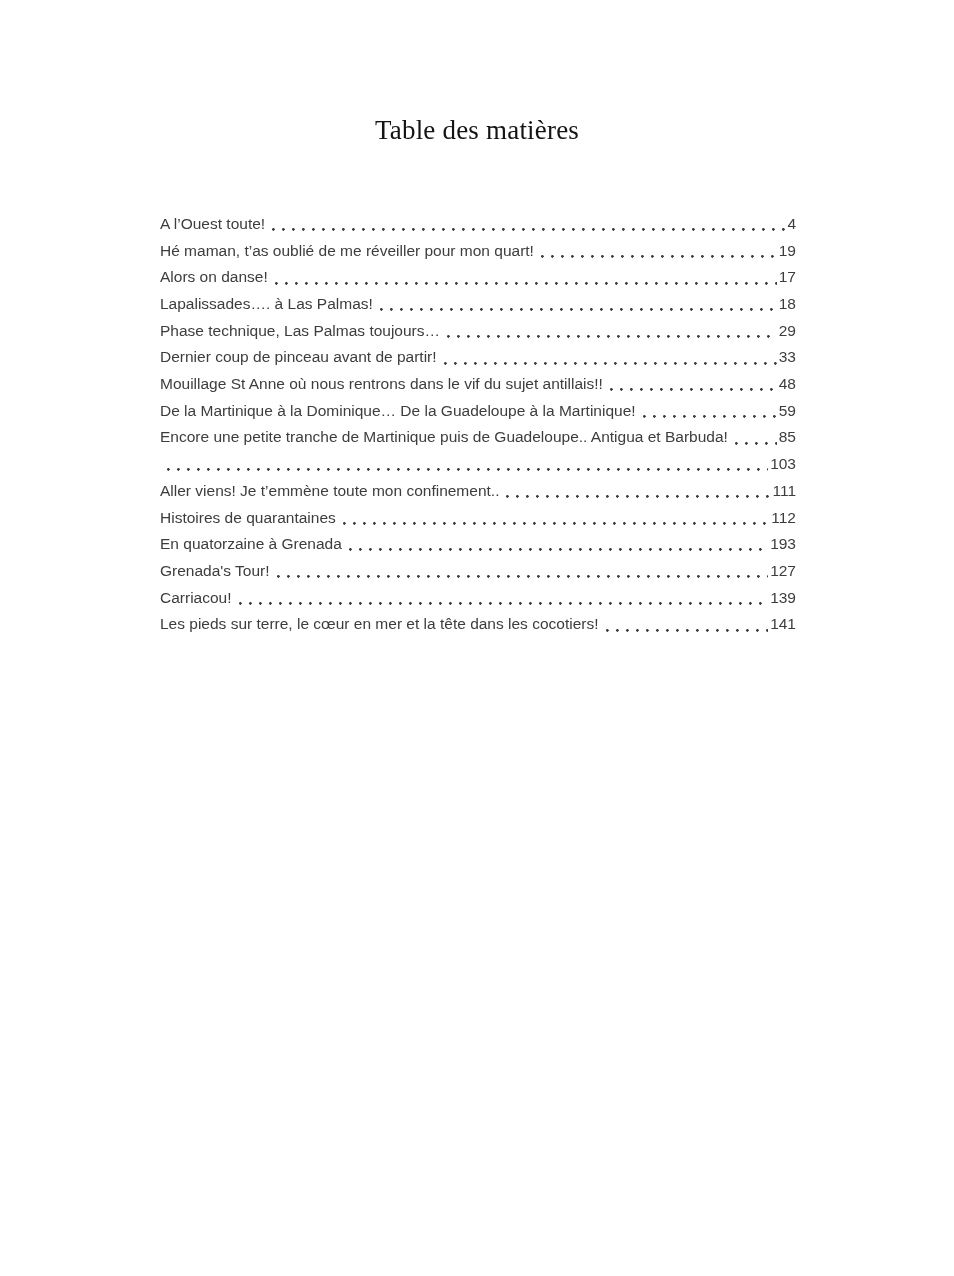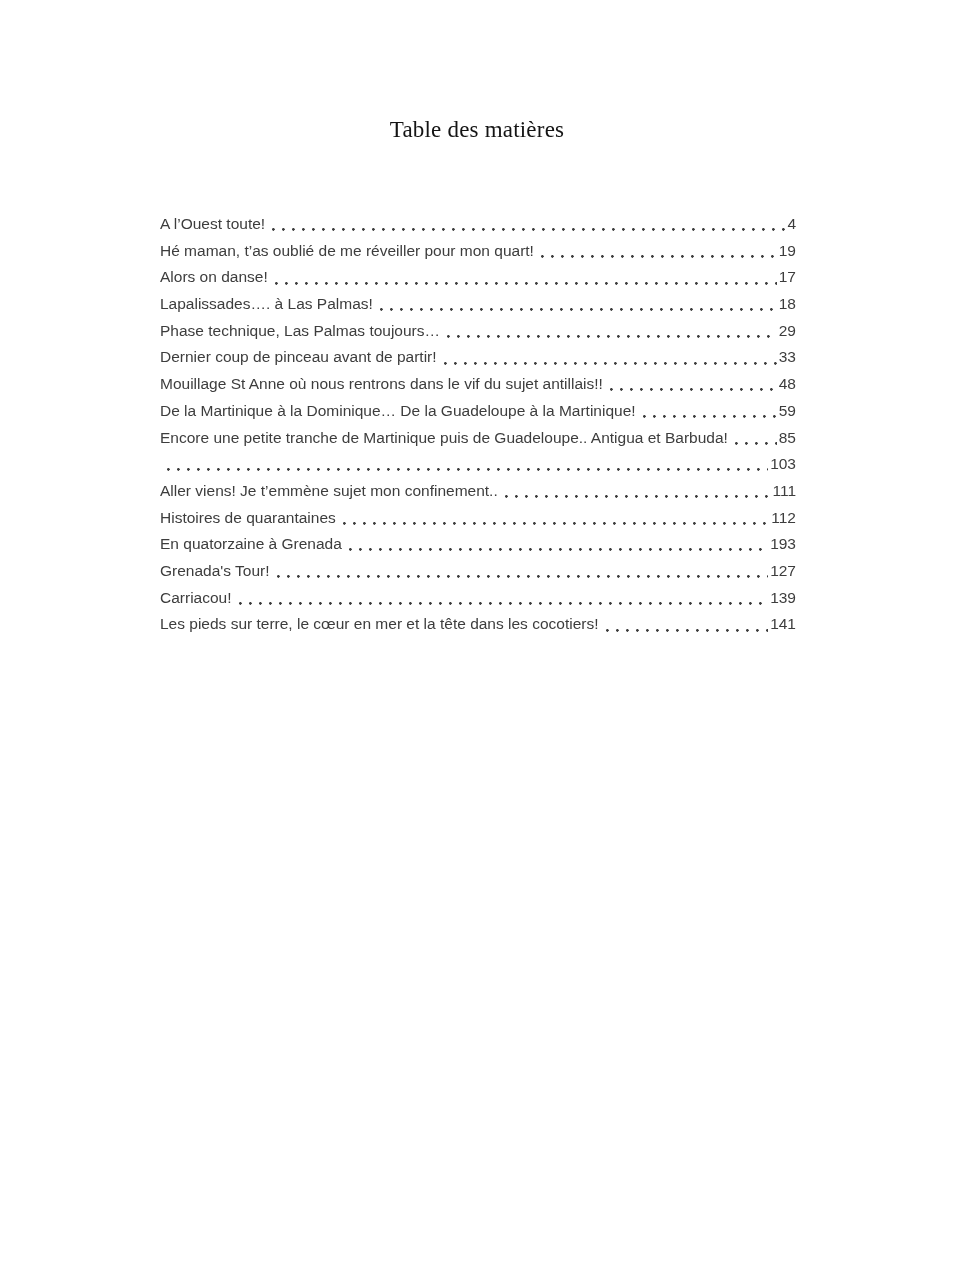--- a/index.html
+++ b/index.html
@@ -19,33 +19,33 @@
     height: 1276px;
     background: #ffffff;
     box-sizing: border-box;
     padding-top: 116px;
   }
   .doc-title {
     margin: 0;
     text-align: center;
     font-family: "Liberation Serif", serif;
     font-weight: normal;
-    font-size: 23px;
+    font-size: 27px;
     line-height: 28px;
     color: #141414;
     letter-spacing: 0.2px;
   }
   .toc {
     margin: 67px 0 0 160px;
     width: 636px;
     color: #3d3d3d;
   }
   .toc-row {
     display: flex;
-    align-items: center;
+    align-items: flex-end;
     height: 26.7px;
     line-height: 26.7px;
     font-size: 15.5px;
     color: #3d3d3d;
     cursor: pointer;
   }
   .toc-label {
     white-space: nowrap;
     flex: 0 0 auto;
   }
@@ -128,21 +128,21 @@
     <span class="toc-dots"></span>
     <span class="toc-page">85</span>
   </div>
 
   <div class="toc-row">
     <span class="toc-dots"></span>
     <span class="toc-page">103</span>
   </div>
 
   <div class="toc-row">
-    <span class="toc-label">Aller viens! Je t’emmène sujet mon confinement..</span>
+    <span class="toc-label">Aller viens! Je t’emmène toute mon confinement..</span>
     <span class="toc-dots"></span>
     <span class="toc-page">111</span>
   </div>
 
   <div class="toc-row">
     <span class="toc-label">Histoires de quarantaines</span>
     <span class="toc-dots"></span>
     <span class="toc-page">112</span>
   </div>
 

